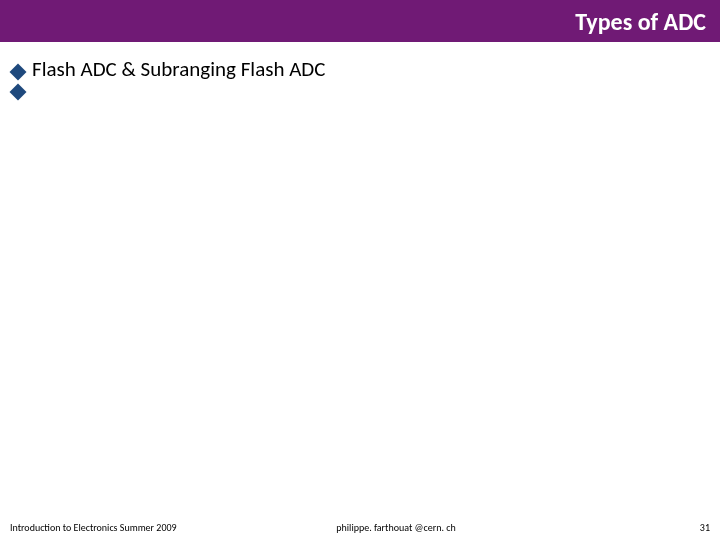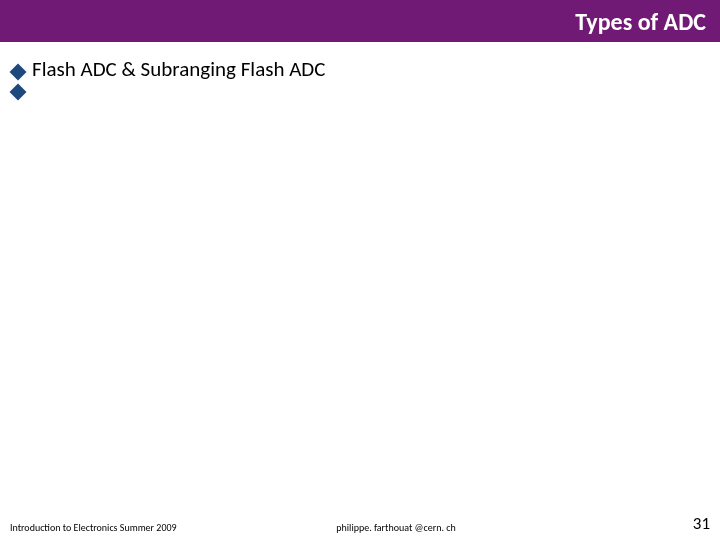--- a/index.html
+++ b/index.html
@@ -69,21 +69,21 @@
       text-align: left;
     }
     .footer-center {
       position: absolute;
       left: 50%;
       transform: translateX(-50%);
       margin-left: 36px;
     }
     .footer-right {
       text-align: right;
-      font-size: 17px;
+      font-size: 10px;
     }
   </style>
 </head>
 <body>
 
 <div class="header-bar">
   <span class="header-title">Types of ADC</span>
 </div>
 
 <div class="content">

